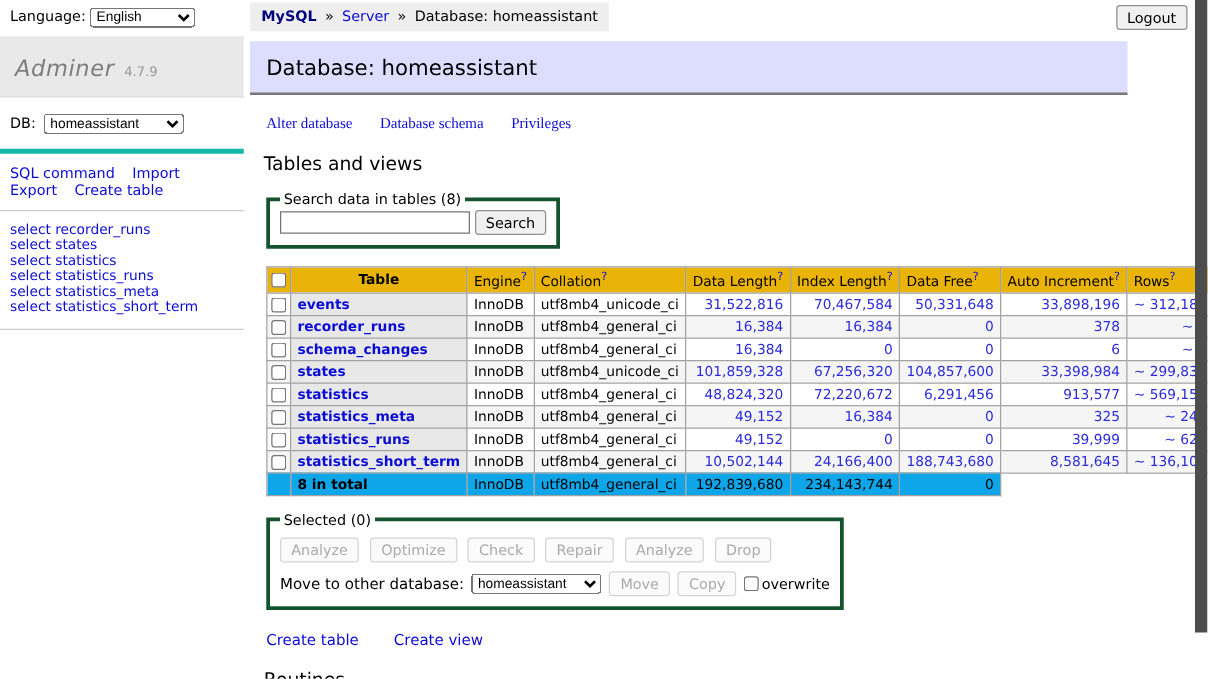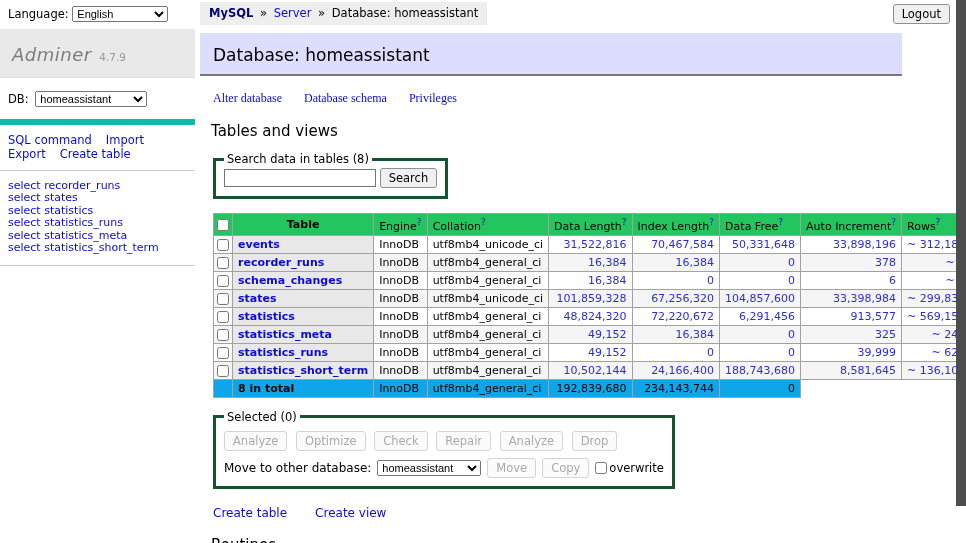--- a/index.html
+++ b/index.html
@@ -7,25 +7,25 @@
   body {
     width:966px; height:543px; overflow:hidden; position:relative;
     background:#fff; color:#000;
     font-family:"DejaVu Sans","Liberation Sans",sans-serif; font-size:12px;
   }
   a { color:#0b0bd6; text-decoration:none; cursor:pointer; }
 
   
   .sidebar { position:absolute; left:0; top:0; width:195px; }
   .lang { margin:0; padding:6px 8px 7px; font-size:11.5px; white-space:nowrap; }
-  .lang select { width:96px; font-size:11px; }
+  .lang select { width:84px; font-size:11px; }
   h1.logo-band { margin:0; padding:10px 12px; background:#e9e9e9; font-weight:normal; border-bottom:1px solid #e0e0e0; }
   .logo { font-style:italic; font-size:18px; color:#7d7d7d; letter-spacing:0.5px; }
   .ver { font-size:10.5px; color:#999; }
-  .dbform { margin:0; padding:13px 8px 12px; font-size:11.5px; border-bottom:6px solid #14b8a6; white-space:nowrap; }
+  .dbform { margin:0; padding:13px 8px 12px; font-size:11.5px; border-bottom:4px solid #14b8a6; white-space:nowrap; }
   .dbform select { width:112px; font-size:11px; margin-left:3px; }
   .actions { margin:0; padding:8px 8px 9px; border-bottom:1px solid #ccc; font-size:11.5px; line-height:14px; }
   .actions a { margin-right:14px; }
   .tables-list { margin:0; padding:9px 8px 11px; border-bottom:1px solid #ccc; font-size:11px; line-height:12.4px; }
   .tables-list a { display:block; }
 
   
   .logout-wrap { position:absolute; top:4px; right:16px; }
   button { font-family:inherit; font-size:11.5px; padding:2px 8px; background:#f0f0f0; border:1px solid #8f8f8f; border-radius:3px; color:#000; }
   button:disabled { color:#aaa; border-color:#d4d4d4; background:#fbfbfb; }
@@ -40,21 +40,21 @@
   .toplinks { margin:15px 0 0 13px; font-size:12px; }
   .toplinks a { margin-right:22px;font-family:Liberation Serif, serif; }
   h3 { font-size:15px; font-weight:normal; margin:16px 0 0 11px; }
 
   fieldset { border:3px solid #14532d; margin:12px 0 0 13px; padding:2px 8px 8px; width:fit-content; font-size:11.5px; }
   legend { padding:0 3px; font-size:11.5px; }
   .search input[type="text"] { width:152px; height:18px; border:1px solid #767676; padding:1px 3px; font-size:11.5px; font-family:inherit; }
 
   table { border-collapse:collapse; margin:14px 0 0 13px; font-size:11px; }
   td, th { border:1px solid #a2a2a2; padding:2px 5px; white-space:nowrap; height:17px; }
-  thead td, thead th { background:#22c55e; }
+  thead td, thead th { background:#eab308; }
   thead th { text-align:center; }
   sup a { font-size:9px; }
   tbody th { background:#e8e8e8; text-align:left; }
   tbody th a { font-weight:bold; }
   tr.alt td { background:#f5f5f5; }
   .chk { text-align:center; padding:2px 3px; width:20px; }
   input[type="checkbox"] { width:12px; height:12px; margin:0; vertical-align:middle; }
   .num { text-align:right; }
   .num a { color:#2b2bd9; }
   .w-table { min-width:110px; } .w-engine { min-width:38px; } .w-coll { min-width:88px; }

